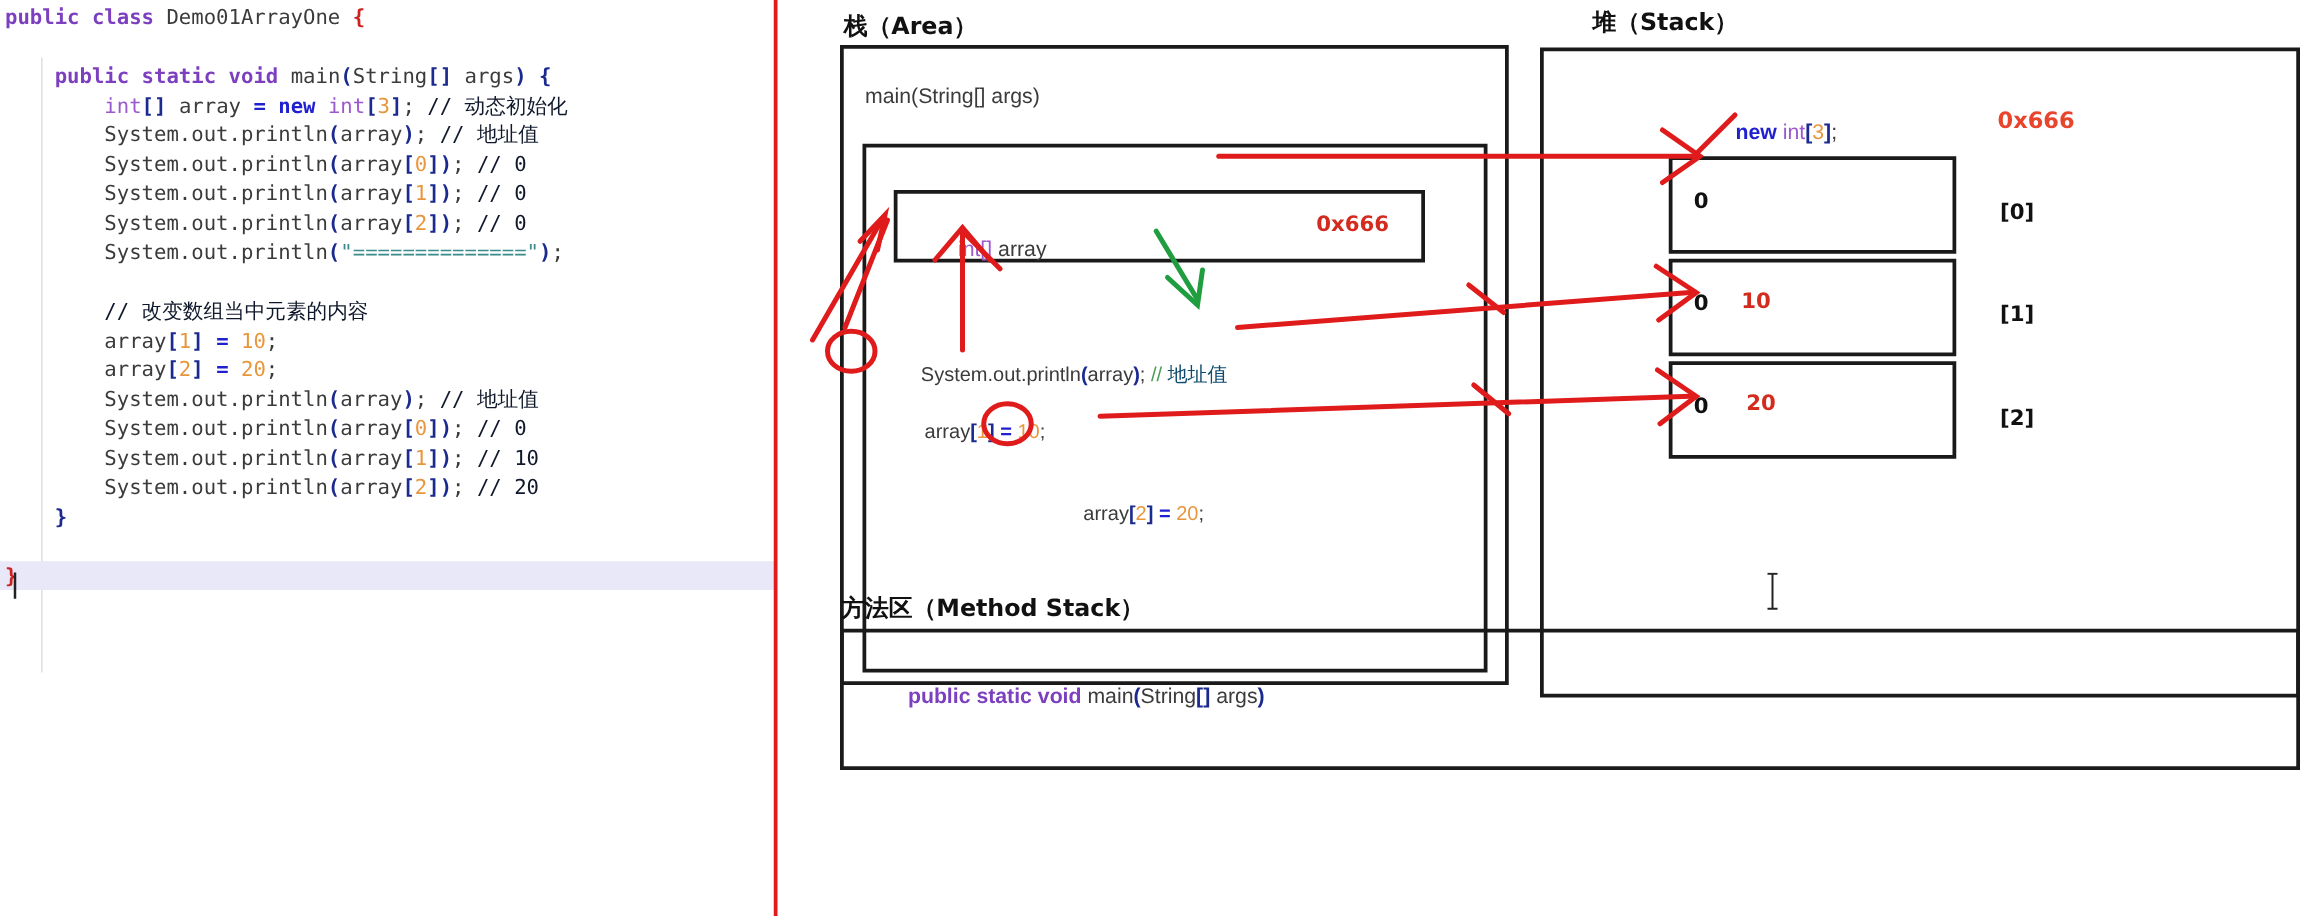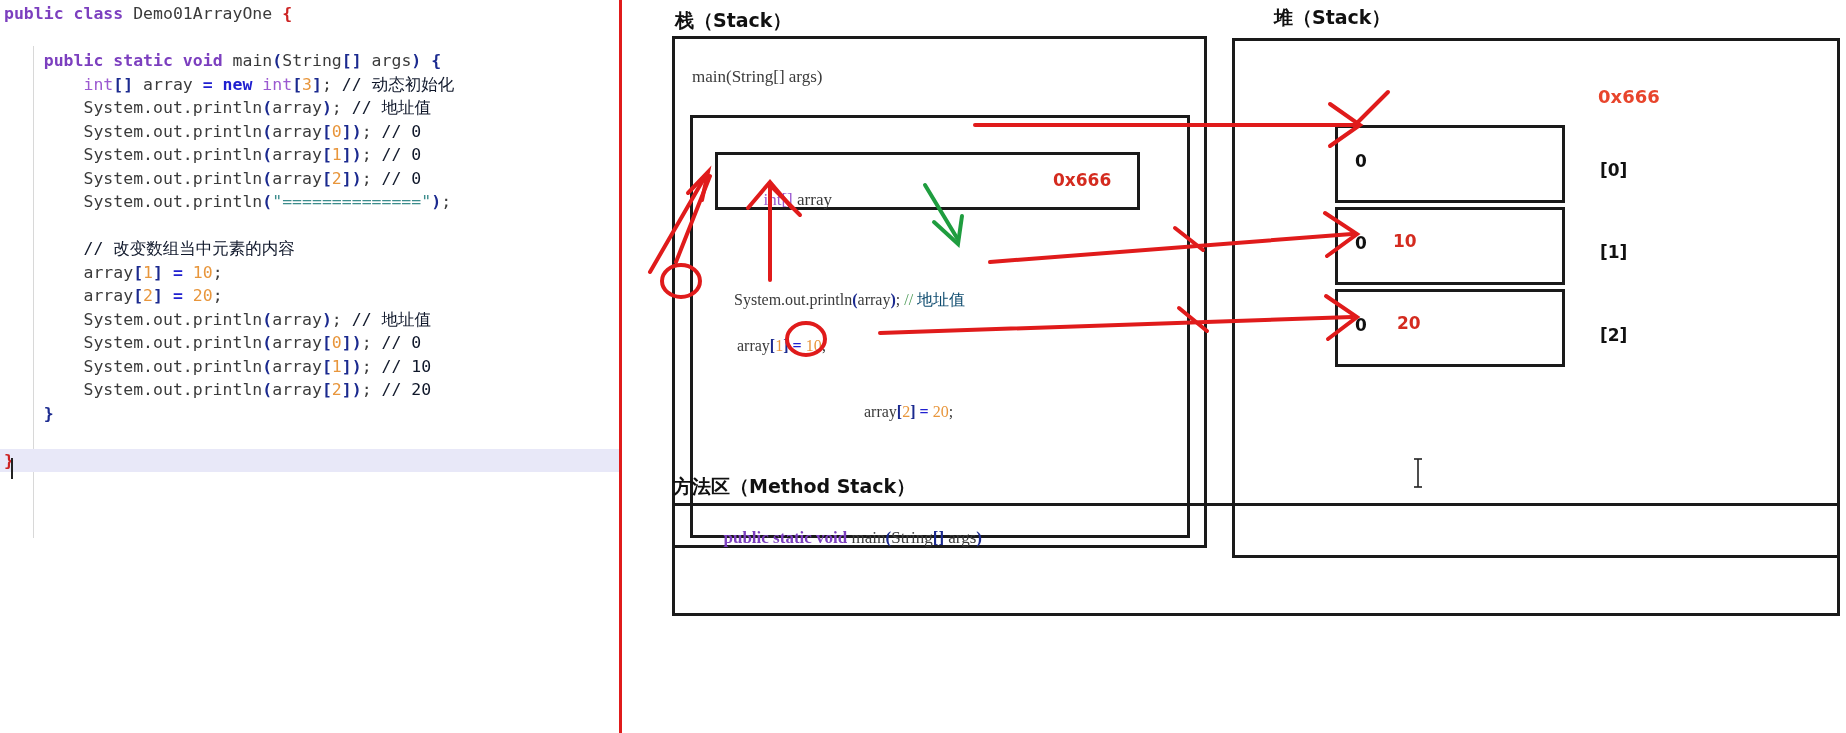--- a/index.html
+++ b/index.html
@@ -60,21 +60,21 @@
 
   .box { position: absolute; border: 3px solid #1a1a1a; background: transparent; }
 
   
   #stack-title { left: 35px; top: 8px; }
   #stack-outer { left: 32px; top: 36px; width: 535px; height: 512px; }
   #stack-main-frame { left: 50px; top: 115px; width: 500px; height: 423px; }
   #stack-var-box { left: 75px; top: 152px; width: 425px; height: 58px; }
 
   .mono {
-    font-family: Liberation Serif, serif;
+    font-family: Liberation Sans, sans-serif;
     position: absolute; white-space: pre;
   }
   #stack-main-label { left: 52px; top: 67px; font-size: 17px; color: #3b3b3b; }
   #stack-var-text { left: 98px; top: 170px; font-size: 17px; }
   #stack-addr { left: 413px; top: 170px; font-size: 17px; color: #d42b1f; font-weight: bold;
                 font-family: "DejaVu Sans", sans-serif; }
   #stack-println { left: 70px; top: 272px; font-size: 16px; }
   #stack-assign1 { left: 73px; top: 319px; font-size: 16px; }
   #stack-assign2 { left: 200px; top: 385px; font-size: 16px; }
 
@@ -108,21 +108,21 @@
   #idx2 { top: 325px; }
   #heap-addr {
     position: absolute; left: 958px; top: 86px;
     font-family: "DejaVu Sans", sans-serif;
     font-size: 18px; font-weight: bold; color: #e8452c;
   }
 
   
   #method-title { left: 33px; top: 474px; }
   #method-box { left: 32px; top: 503px; width: 1168px; height: 113px; }
-  #method-text { left: 58px; top: 508px; font-size: 17px; }
+  #method-text { left: 58px; top: 527px; font-size: 17px; }
 
   
   #annot { position: absolute; left: 0; top: 0; width: 1846px; height: 733px;
            pointer-events: none; }
   #mouse-cursor { position: absolute; left: 1411px; top: 458px; }
 </style>
 </head>
 <body>
 
 <div id="root">
@@ -130,21 +130,21 @@
   <div id="code-panel">
     <div id="code-gutter-line"></div>
     <div id="code-lines"><div class="cline"><span class="kw">public </span><span class="kw">class </span><span class="pln">Demo01ArrayOne </span><span class="redbrace">{</span></div><div class="cline">&nbsp;</div><div class="cline"><span class="pln">    </span><span class="kw">public </span><span class="kw">static </span><span class="kw">void </span><span class="pln">main</span><span class="brk">(</span><span class="pln">String</span><span class="brk">[]</span><span class="pln"> args</span><span class="brk">)</span><span class="pln"> </span><span class="brace">{</span></div><div class="cline"><span class="pln">        </span><span class="typ">int</span><span class="brk">[]</span><span class="pln"> array </span><span class="kw2">=</span><span class="pln"> </span><span class="kw2">new</span><span class="pln"> </span><span class="typ">int</span><span class="brk">[</span><span class="num">3</span><span class="brk">]</span><span class="pln">;</span><span class="cmt"> // 动态初始化</span></div><div class="cline"><span class="pln">        </span><span class="pln">System.out.println</span><span class="brk">(</span><span class="pln">array</span><span class="brk">)</span><span class="pln">;</span><span class="cmt"> // 地址值</span></div><div class="cline"><span class="pln">        </span><span class="pln">System.out.println</span><span class="brk">(</span><span class="pln">array</span><span class="brk">[</span><span class="num">0</span><span class="brk">]</span><span class="brk">)</span><span class="pln">;</span><span class="cmt"> // 0</span></div><div class="cline"><span class="pln">        </span><span class="pln">System.out.println</span><span class="brk">(</span><span class="pln">array</span><span class="brk">[</span><span class="num">1</span><span class="brk">]</span><span class="brk">)</span><span class="pln">;</span><span class="cmt"> // 0</span></div><div class="cline"><span class="pln">        </span><span class="pln">System.out.println</span><span class="brk">(</span><span class="pln">array</span><span class="brk">[</span><span class="num">2</span><span class="brk">]</span><span class="brk">)</span><span class="pln">;</span><span class="cmt"> // 0</span></div><div class="cline"><span class="pln">        </span><span class="pln">System.out.println</span><span class="brk">(</span><span class="str">"=============="</span><span class="brk">)</span><span class="pln">;</span></div><div class="cline">&nbsp;</div><div class="cline"><span class="pln">        </span><span class="cmt">// 改变数组当中元素的内容</span></div><div class="cline"><span class="pln">        </span><span class="pln">array</span><span class="brk">[</span><span class="num">1</span><span class="brk">]</span><span class="pln"> </span><span class="kw2">=</span><span class="pln"> </span><span class="num">10</span><span class="pln">;</span></div><div class="cline"><span class="pln">        </span><span class="pln">array</span><span class="brk">[</span><span class="num">2</span><span class="brk">]</span><span class="pln"> </span><span class="kw2">=</span><span class="pln"> </span><span class="num">20</span><span class="pln">;</span></div><div class="cline"><span class="pln">        </span><span class="pln">System.out.println</span><span class="brk">(</span><span class="pln">array</span><span class="brk">)</span><span class="pln">;</span><span class="cmt"> // 地址值</span></div><div class="cline"><span class="pln">        </span><span class="pln">System.out.println</span><span class="brk">(</span><span class="pln">array</span><span class="brk">[</span><span class="num">0</span><span class="brk">]</span><span class="brk">)</span><span class="pln">;</span><span class="cmt"> // 0</span></div><div class="cline"><span class="pln">        </span><span class="pln">System.out.println</span><span class="brk">(</span><span class="pln">array</span><span class="brk">[</span><span class="num">1</span><span class="brk">]</span><span class="brk">)</span><span class="pln">;</span><span class="cmt"> // 10</span></div><div class="cline"><span class="pln">        </span><span class="pln">System.out.println</span><span class="brk">(</span><span class="pln">array</span><span class="brk">[</span><span class="num">2</span><span class="brk">]</span><span class="brk">)</span><span class="pln">;</span><span class="cmt"> // 20</span></div><div class="cline"><span class="pln">    </span><span class="brace">}</span></div><div class="cline">&nbsp;</div><div class="cline hl"><span class="redbrace">}</span></div></div>
     <div id="caret"></div>
   </div>
 
   <div id="divider"></div>
 
   <div id="diagram">
 
-    <div class="zone-title" id="stack-title">栈（Stack）</div>
+    <div class="zone-title" id="stack-title">栈（Area）</div>
     <div class="box" id="stack-outer"></div>
     <div class="box" id="stack-main-frame"></div>
     <div class="box" id="stack-var-box"></div>
 
     <div class="mono" id="stack-main-label">main(String[] args)</div>
 
     <div class="mono" id="stack-var-text">
       <span style="color:#9b59d0">int[]</span><span style="color:#3b3b3b"> </span><span style="color:#3b3b3b">array</span>
     </div>
 
@@ -158,20 +158,23 @@
       <span style="color:#3b3b3b">array</span><span style="color:#1b2a8f;font-weight:bold">[</span><span style="color:#e8963c">1</span><span style="color:#1b2a8f;font-weight:bold">]</span><span style="color:#2020d0;font-weight:bold"> = </span><span style="color:#e8963c">10</span><span style="color:#3b3b3b">;</span>
     </div>
 
     <div class="mono" id="stack-assign2">
       <span style="color:#3b3b3b">array</span><span style="color:#1b2a8f;font-weight:bold">[</span><span style="color:#e8963c">2</span><span style="color:#1b2a8f;font-weight:bold">]</span><span style="color:#2020d0;font-weight:bold"> = </span><span style="color:#e8963c">20</span><span style="color:#3b3b3b">;</span>
     </div>
 
     <div class="zone-title" id="heap-title">堆（Stack）</div>
     <div class="box" id="heap-outer"></div>
 
+    <div class="mono" id="heap-new">
+      <span style="color:#2020d0;font-weight:bold">new</span><span style="color:#3b3b3b"> </span><span style="color:#9b59d0">int</span><span style="color:#1b2a8f;font-weight:bold">[</span><span style="color:#e8963c">3</span><span style="color:#1b2a8f;font-weight:bold">]</span><span style="color:#3b3b3b">;</span>
+    </div>
 
     <div id="heap-addr">0x666</div>
 
     <div id="heap-cells">
       <div class="heap-cell" id="cell0"></div>
       <div class="heap-cell" id="cell1"></div>
       <div class="heap-cell" id="cell2"></div>
       <div class="cell-val" style="left:20px; top:26px;">0</div>
       <div class="cell-val" style="left:20px; top:108px;">0</div>
       <div class="cell-val" style="left:20px; top:190px;">0</div>

